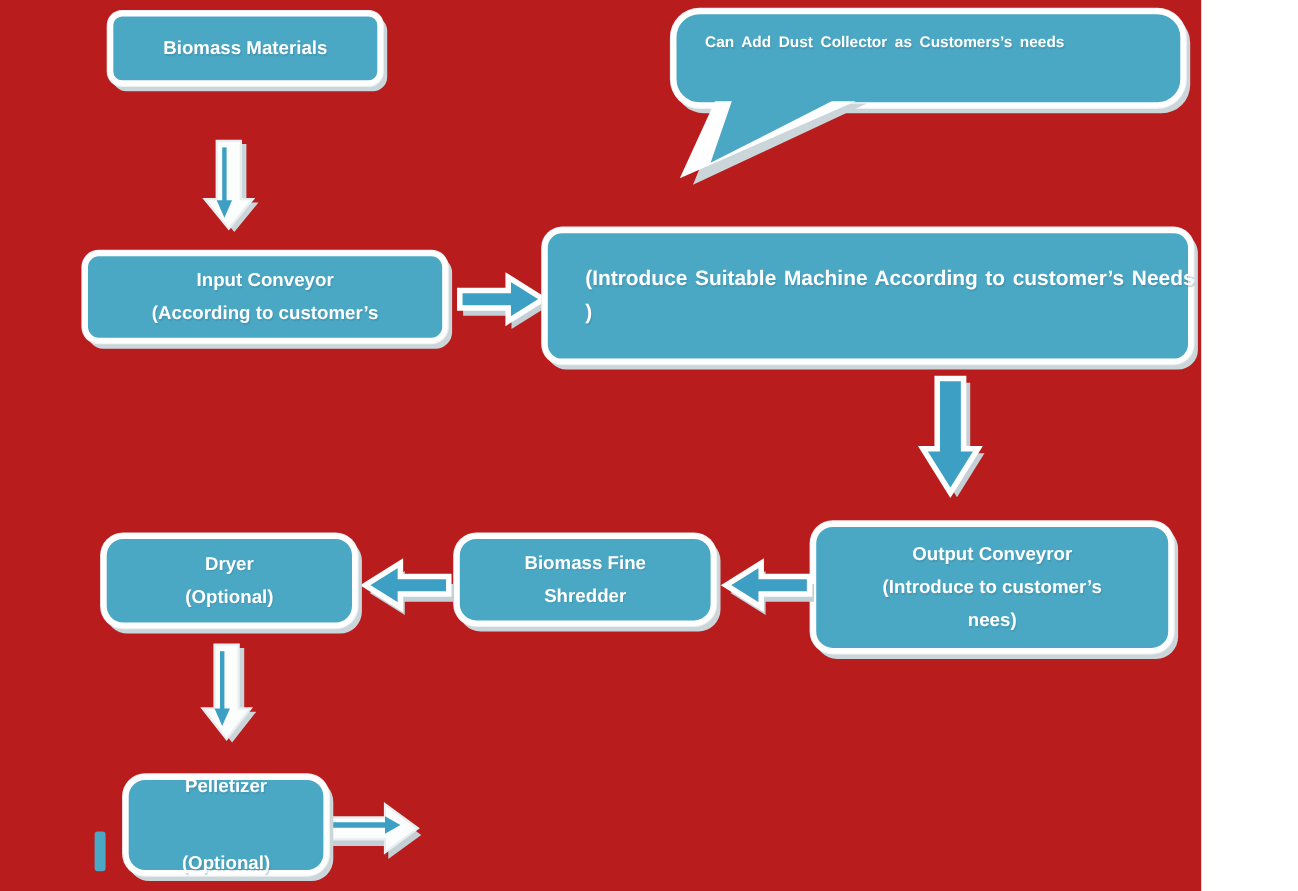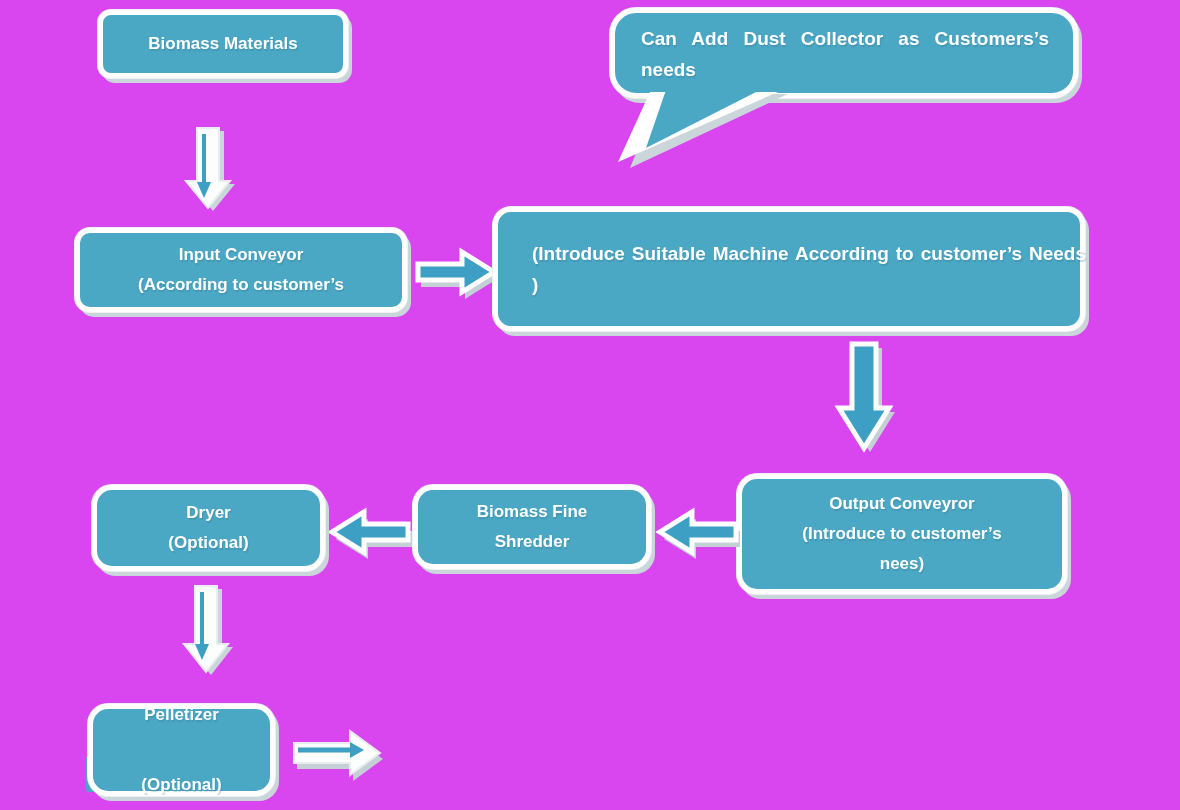--- a/index.html
+++ b/index.html
@@ -1,38 +1,38 @@
 <!DOCTYPE html>
 <html style="--box-fill: #4BA8C5; --arrow-fill: #3D9FC3; --shadow: #CBD6DB; --text: #FFFFFF;"><head>
 <meta charset="utf-8">
 <style>
   html,body{margin:0;padding:0;background:#ffffff;}
   .stage{
-    position:relative;width:1180px;height:810px;overflow:hidden;
-    background:#d946ef;
+    position:relative;width:1092px;height:810px;overflow:hidden;
+    background:#b91c1c;
     font-family:"Liberation Sans", sans-serif;
   }
   .box{
     position:absolute;box-sizing:border-box;
     background:var(--box-fill,#4BA8C5);
     border:5px solid #ffffff;
     box-shadow:0 0 0 1px #eef1f2, 4px 5px 0 var(--shadow,#CBD6DB);
     color:var(--text,#ffffff);
     font-weight:bold;
     display:flex;flex-direction:column;justify-content:center;align-items:center;
     text-align:center;
     font-size:17px;line-height:30px;
     text-shadow:1px 1.5px 1px rgba(55,110,130,.28);
   }
   .box .line{width:100%;}
   .callout-body{
     justify-content:flex-start;align-items:stretch;
     text-align:justify;
     padding:10px 24px 2px 26px;
-    font-size:19px;line-height:31px;
+    font-size:14px;line-height:31px;
     word-spacing:3px;
   }
   .coarse{
     padding:0 14px;
     font-size:19px;line-height:31px;
   }
   .coarse .body{width:100%;text-align:justify;margin-left:40px;}
   .coarse .title{width:100%;text-align:center;}
   .arrow{position:absolute;overflow:visible;}
   .fragment{
@@ -112,21 +112,21 @@
 
   <svg class="arrow" style="left:178px;top:584px;" width="56" height="92" viewBox="0 0 56 92">
     <path d="M17 2 L39 2 L39 60 L50 60 L28 88 L6 60 L17 60 Z" transform="translate(5,3)" style="fill:var(--shadow,#CBD6DB);"></path>
     <path d="M17 2 L39 2 L39 60 L50 60 L28 88 L6 60 L17 60 Z" style="fill:#fcfdfd;stroke:#e8edef;stroke-width:2;"></path>
     <line x1="24" y1="8" x2="24" y2="62" style="stroke:var(--arrow-fill,#3D9FC3);stroke-width:4;"></line>
     <polygon points="17,60 31,60 24,76" style="fill:var(--arrow-fill,#3D9FC3);"></polygon>
   </svg>
 
   <div class="fragment" style="left:86px;top:756px;width:10px;height:36px;"></div>
 
-  <div class="box" style="left:88px;top:704px;width:187px;height:92px;border-radius:20px;z-index:2;gap:40px;">
+  <div class="box" style="left:112px;top:704px;width:187px;height:92px;border-radius:20px;z-index:2;gap:40px;">
     <div class="line">Pelletizer</div>
     <div class="line">(Optional)</div>
   </div>
 
   <svg class="arrow" style="left:292px;top:726px;" width="92" height="54" viewBox="0 0 92 54">
     <path d="M2 17 L58 17 L58 5 L88 27 L58 49 L58 37 L2 37 Z" transform="translate(3,6)" style="fill:#c4d0d6;"></path>
     <path d="M2 17 L58 17 L58 5 L88 27 L58 49 L58 37 L2 37 Z" style="fill:#fcfdfd;stroke:#e8edef;stroke-width:2;"></path>
     <line x1="6" y1="24" x2="58" y2="24" style="stroke:var(--arrow-fill,#3D9FC3);stroke-width:5;"></line>
     <polygon points="58,16 58,32 72,24" style="fill:var(--arrow-fill,#3D9FC3);"></polygon>
   </svg>

